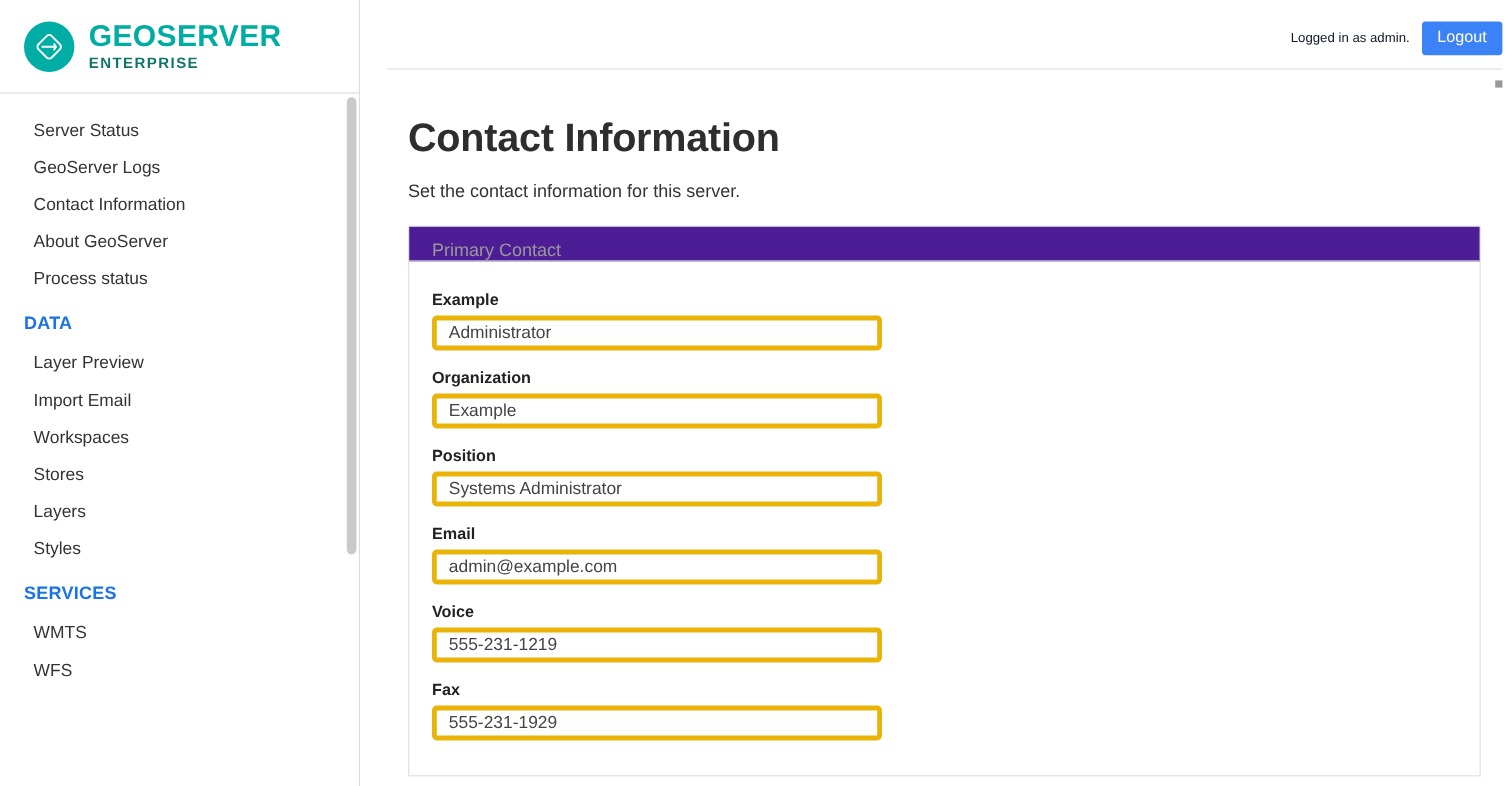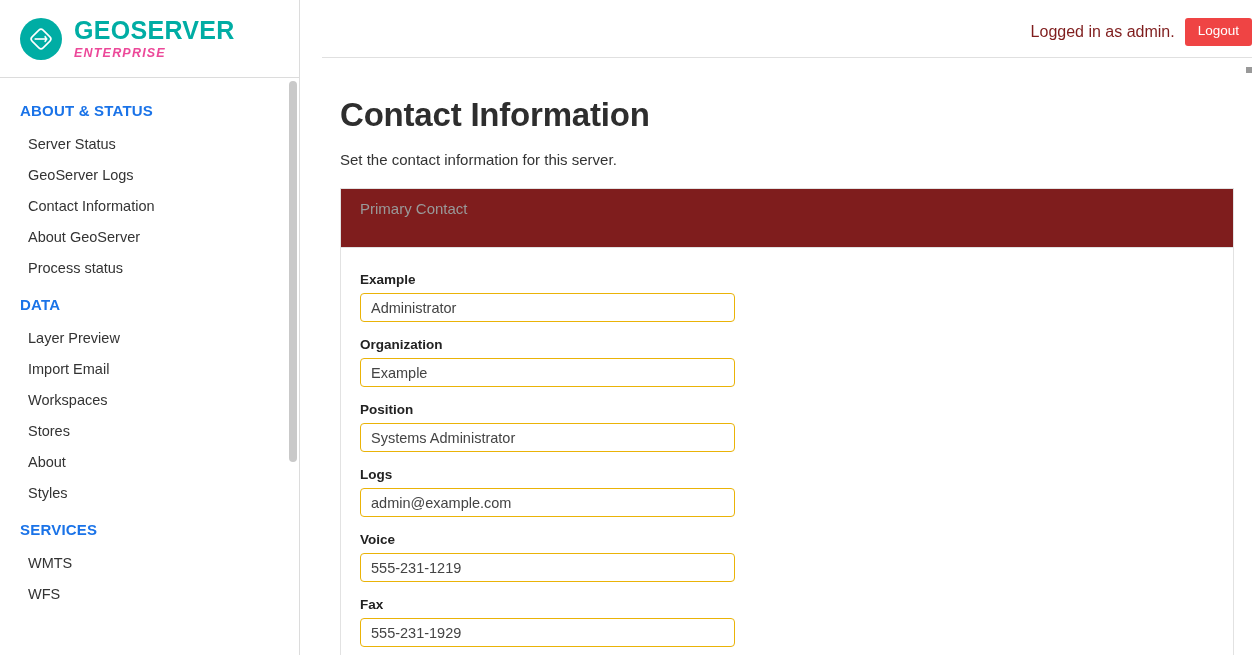--- a/index.html
+++ b/index.html
@@ -60,25 +60,24 @@
     font-size: 25px;
     font-weight: bold;
     color: #00ada4;
     letter-spacing: 0.3px;
     display: block;
   }
 
   #brand-sub {
     font-size: 12.5px;
     font-weight: bold;
-    color: #ec4899;
+    color: #0f766e;
     letter-spacing: 1.2px;
     display: block;
     margin-top: 4px;
-    font-style: italic;
   }
 
   #nav {
     padding-top: 16px;
     position: relative;
   }
 
   .nav-section {
     font-size: 15px;
     font-weight: bold;
@@ -127,27 +126,27 @@
 
   #topbar-inner {
     position: absolute;
     right: 8px;
     top: 18px;
     display: flex;
     align-items: center;
   }
 
   #login-status {
-    font-size: 16px;
-    color: #7f1d1d;
+    font-size: 11px;
+    color: #0f172a;
     margin-right: 10px;
   }
 
   #logout-btn {
-    background: #ef4444;
+    background: #3b82f6;
     color: #ffffff;
     font-size: 13.5px;
     font-family: "Liberation Sans", sans-serif;
     border: none;
     border-radius: 3px;
     padding: 6px 13px 7px 13px;
     cursor: pointer;
     line-height: 1.1;
   }
 
@@ -196,23 +195,23 @@
   }
 
   #panel {
     margin: 20px 0 0 40px;
     width: 894px;
     border: 1px solid #e2e2e2;
     background: #ffffff;
   }
 
   #panel-header {
-    background: #7f1d1d;
+    background: #4c1d95;
     border-bottom: 1px solid #e2e2e2;
-    padding: 11px 0 30px 19px;
+    padding: 11px 0 0 19px;
     font-size: 15px;
     color: #999999;
   }
 
   #panel-body {
     padding: 24px 0 14px 19px;
   }
 
   .field { margin-bottom: 15px; }
 
@@ -226,21 +225,21 @@
 
   .field-input {
     display: block;
     width: 375px;
     height: 29px;
     padding: 4px 10px;
     font-size: 14.5px;
     font-family: "Liberation Sans", sans-serif;
     color: #444444;
     background: #ffffff;
-    border: 1px solid #eab308;
+    border: 4px solid #eab308;
     border-radius: 4px;
     outline: none;
   }
 </style>
 </head>
 <body>
 
 <div id="app">
 
   <div id="sidebar">
@@ -254,33 +253,32 @@
         </svg>
       </div>
       <div id="brand-text">
         <span id="brand-title">GEOSERVER</span>
         <span id="brand-sub">ENTERPRISE</span>
       </div>
     </div>
 
     <div id="nav">
 
-      <div class="nav-section">ABOUT &amp; STATUS</div>
       <div class="nav-item">Server Status</div>
       <div class="nav-item">GeoServer Logs</div>
       <div class="nav-item">Contact Information</div>
       <div class="nav-item">About GeoServer</div>
       <div class="nav-item">Process status</div>
 
       <div class="nav-section">DATA</div>
       <div class="nav-item">Layer Preview</div>
       <div class="nav-item">Import Email</div>
       <div class="nav-item">Workspaces</div>
       <div class="nav-item">Stores</div>
-      <div class="nav-item">About</div>
+      <div class="nav-item">Layers</div>
       <div class="nav-item">Styles</div>
 
       <div class="nav-section">SERVICES</div>
       <div class="nav-item">WMTS</div>
       <div class="nav-item">WFS</div>
 
     </div>
 
     <div id="sb-track"></div>
     <div id="sb-thumb"></div>
@@ -313,21 +311,21 @@
           <label class="field-label">Organization</label>
           <input class="field-input" type="text" value="Example" style="">
         </div>
 
         <div class="field">
           <label class="field-label">Position</label>
           <input class="field-input" type="text" value="Systems Administrator" style="">
         </div>
 
         <div class="field">
-          <label class="field-label">Logs</label>
+          <label class="field-label">Email</label>
           <input class="field-input" type="text" value="admin@example.com" style="">
         </div>
 
         <div class="field">
           <label class="field-label">Voice</label>
           <input class="field-input" type="text" value="555-231-1219" style="">
         </div>
 
         <div class="field">
           <label class="field-label">Fax</label>

